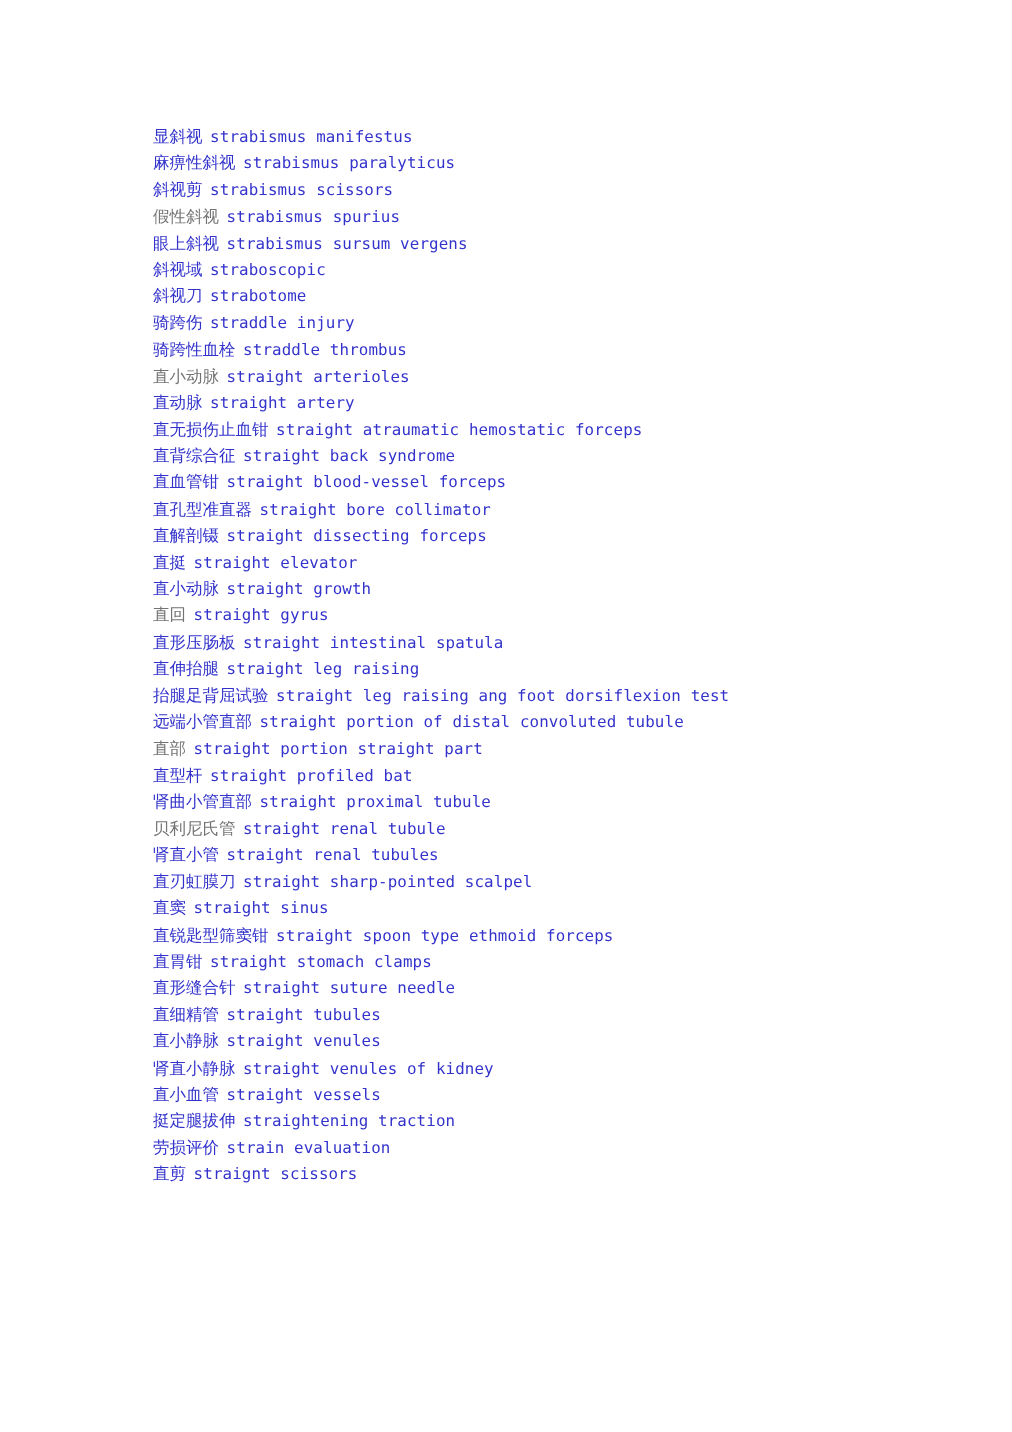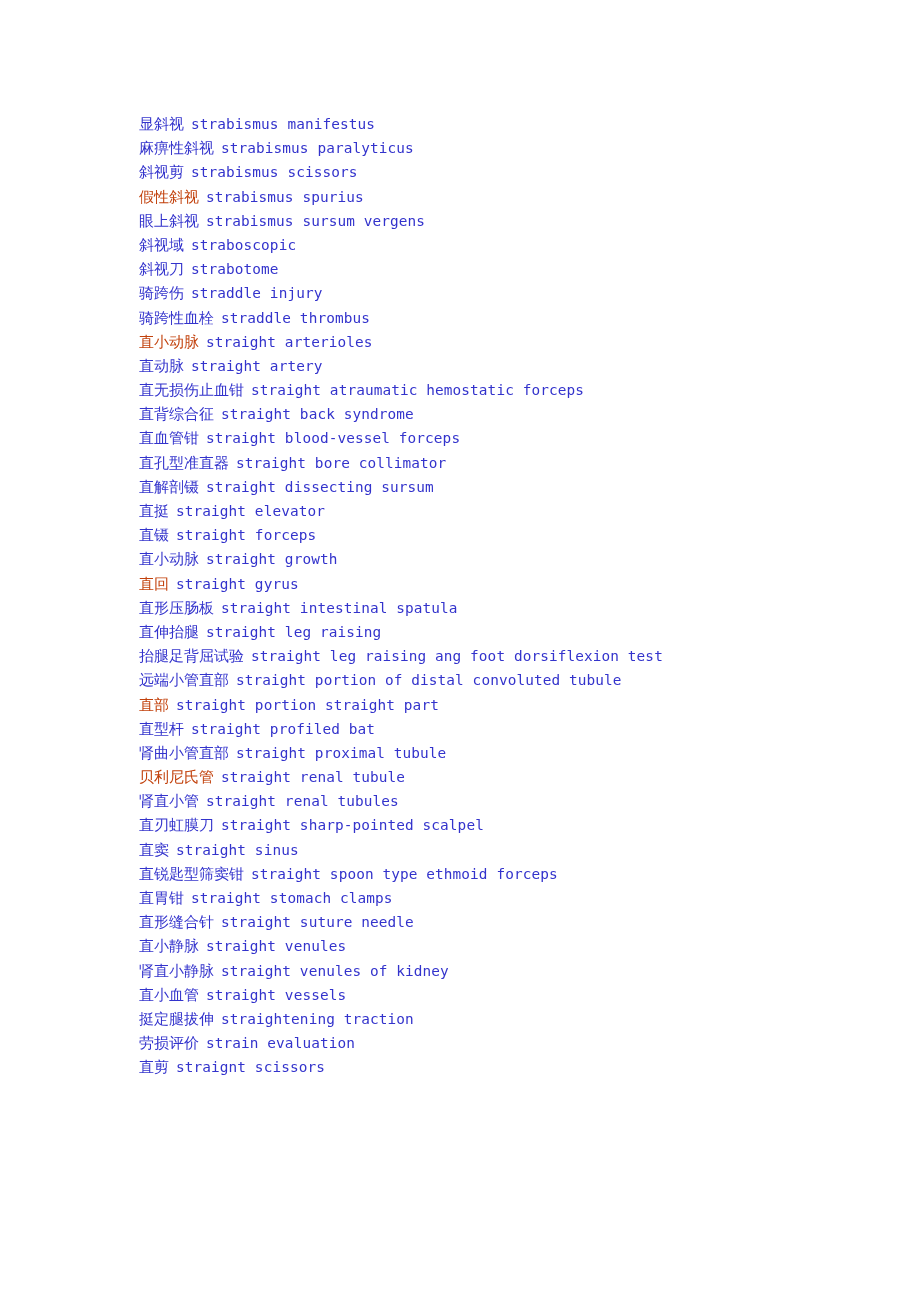--- a/index.html
+++ b/index.html
@@ -34,21 +34,21 @@
     line-height: 24.2px;
     height: 24.2px;
     font-size: 15.5px;
   }
   .term {
     font-family: "DejaVu Sans", "Liberation Sans", sans-serif;
     font-size: 15px;
     letter-spacing: 0px;
   }
   .term.blue { color: #3333cc; }
-  .term.black { color: #c2410c; }
+  .term.black { color: #737373; }
   .gloss {
     color: #3333cc;
     font-family: "DejaVu Sans Mono", "Liberation Mono", monospace;
     font-size: 14.4px;
     letter-spacing: 0.1px;
     padding-left: 7px;
   }
 </style>
 </head>
 <body>
@@ -63,39 +63,39 @@
       <div class="entry"><span class="term blue">斜视域</span><span class="gloss">straboscopic</span></div>
       <div class="entry"><span class="term blue">斜视刀</span><span class="gloss">strabotome</span></div>
       <div class="entry"><span class="term blue">骑跨伤</span><span class="gloss">straddle injury</span></div>
       <div class="entry"><span class="term blue">骑跨性血栓</span><span class="gloss">straddle thrombus</span></div>
       <div class="entry"><span class="term black">直小动脉</span><span class="gloss">straight arterioles</span></div>
       <div class="entry"><span class="term blue">直动脉</span><span class="gloss">straight artery</span></div>
       <div class="entry"><span class="term blue">直无损伤止血钳</span><span class="gloss">straight atraumatic hemostatic forceps</span></div>
       <div class="entry"><span class="term blue">直背综合征</span><span class="gloss">straight back syndrome</span></div>
       <div class="entry"><span class="term blue">直血管钳</span><span class="gloss">straight blood-vessel forceps</span></div>
       <div class="entry"><span class="term blue">直孔型准直器</span><span class="gloss">straight bore collimator</span></div>
-      <div class="entry"><span class="term blue">直解剖镊</span><span class="gloss">straight dissecting sursum</span></div>
+      <div class="entry"><span class="term blue">直解剖镊</span><span class="gloss">straight dissecting forceps</span></div>
       <div class="entry"><span class="term blue">直挺</span><span class="gloss">straight elevator</span></div>
-      <div class="entry"><span class="term blue">直镊</span><span class="gloss">straight forceps</span></div>
       <div class="entry"><span class="term blue">直小动脉</span><span class="gloss">straight growth</span></div>
       <div class="entry"><span class="term black">直回</span><span class="gloss">straight gyrus</span></div>
       <div class="entry"><span class="term blue">直形压肠板</span><span class="gloss">straight intestinal spatula</span></div>
       <div class="entry"><span class="term blue">直伸抬腿</span><span class="gloss">straight leg raising</span></div>
       <div class="entry"><span class="term blue">抬腿足背屈试验</span><span class="gloss">straight leg raising ang foot dorsiflexion test</span></div>
       <div class="entry"><span class="term blue">远端小管直部</span><span class="gloss">straight portion of distal convoluted tubule</span></div>
       <div class="entry"><span class="term black">直部</span><span class="gloss">straight portion straight part</span></div>
       <div class="entry"><span class="term blue">直型杆</span><span class="gloss">straight profiled bat</span></div>
       <div class="entry"><span class="term blue">肾曲小管直部</span><span class="gloss">straight proximal tubule</span></div>
       <div class="entry"><span class="term black">贝利尼氏管</span><span class="gloss">straight renal tubule</span></div>
       <div class="entry"><span class="term blue">肾直小管</span><span class="gloss">straight renal tubules</span></div>
       <div class="entry"><span class="term blue">直刃虹膜刀</span><span class="gloss">straight sharp-pointed scalpel</span></div>
       <div class="entry"><span class="term blue">直窦</span><span class="gloss">straight sinus</span></div>
       <div class="entry"><span class="term blue">直锐匙型筛窦钳</span><span class="gloss">straight spoon type ethmoid forceps</span></div>
       <div class="entry"><span class="term blue">直胃钳</span><span class="gloss">straight stomach clamps</span></div>
       <div class="entry"><span class="term blue">直形缝合针</span><span class="gloss">straight suture needle</span></div>
+      <div class="entry"><span class="term blue">直细精管</span><span class="gloss">straight tubules</span></div>
       <div class="entry"><span class="term blue">直小静脉</span><span class="gloss">straight venules</span></div>
       <div class="entry"><span class="term blue">肾直小静脉</span><span class="gloss">straight venules of kidney</span></div>
       <div class="entry"><span class="term blue">直小血管</span><span class="gloss">straight vessels</span></div>
       <div class="entry"><span class="term blue">挺定腿拔伸</span><span class="gloss">straightening traction</span></div>
       <div class="entry"><span class="term blue">劳损评价</span><span class="gloss">strain evaluation</span></div>
       <div class="entry"><span class="term blue">直剪</span><span class="gloss">straignt scissors</span></div>
     </div>
 </div>
 
 </body></html>

